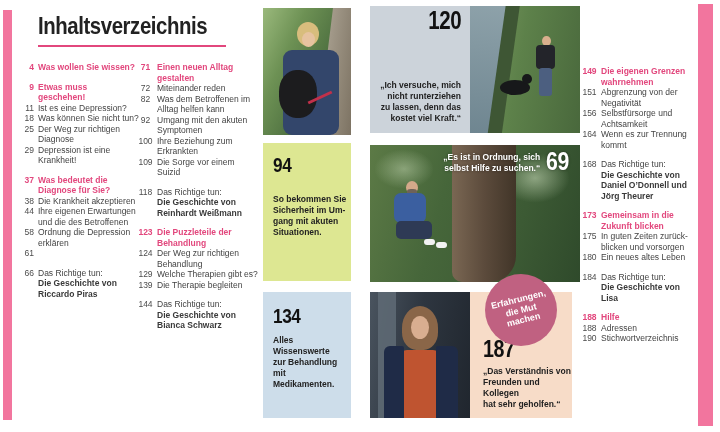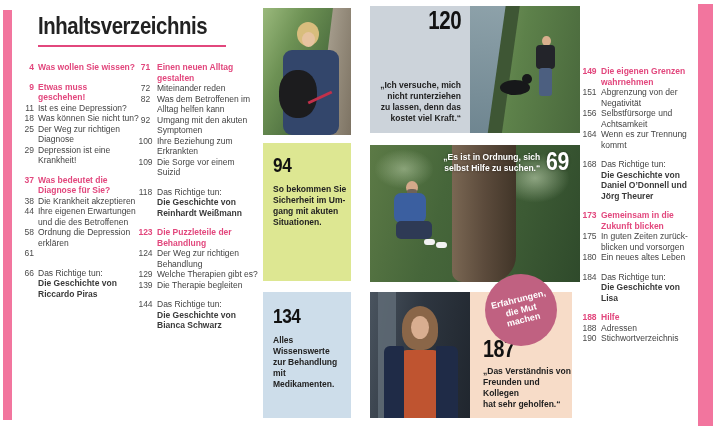--- a/index.html
+++ b/index.html
@@ -47,21 +47,21 @@
 
   .feature{position:absolute;color:#1c1c1c;}
   .bignum{font-weight:700;display:inline-block;letter-spacing:-.5px;color:#111;}
   .scale-l{transform:scaleX(.82);transform-origin:left bottom;}
   .scale-r{transform:scaleX(.82);transform-origin:right bottom;}
   .ftext{font-weight:700;font-size:8.5px;line-height:11px;white-space:pre-line;color:#222;}
 
   #block-94{left:263px;top:143px;width:88px;height:138px;background:#dde792;
             padding:10px 0 12px 10px;box-sizing:border-box;}
   #block-94 .bignum{font-size:21px;}
-  #block-94 .ftext{margin-top:7px;}
+  #block-94 .ftext{margin-top:17px;}
 
   #block-134{left:263px;top:292px;width:88px;height:126px;background:#cdddea;
              padding:12px 0 0 10px;box-sizing:border-box;}
   #block-134 .bignum{font-size:21px;}
   #block-134 .ftext{margin-top:7px;}
 
   #block-120{left:370px;top:6px;width:100px;height:127px;background:#ccd3da;
              display:flex;flex-direction:column;align-items:flex-end;justify-content:space-between;
              padding:0 9px 9px 0;box-sizing:border-box;}
   #block-120 .bignum{font-size:25px;}

